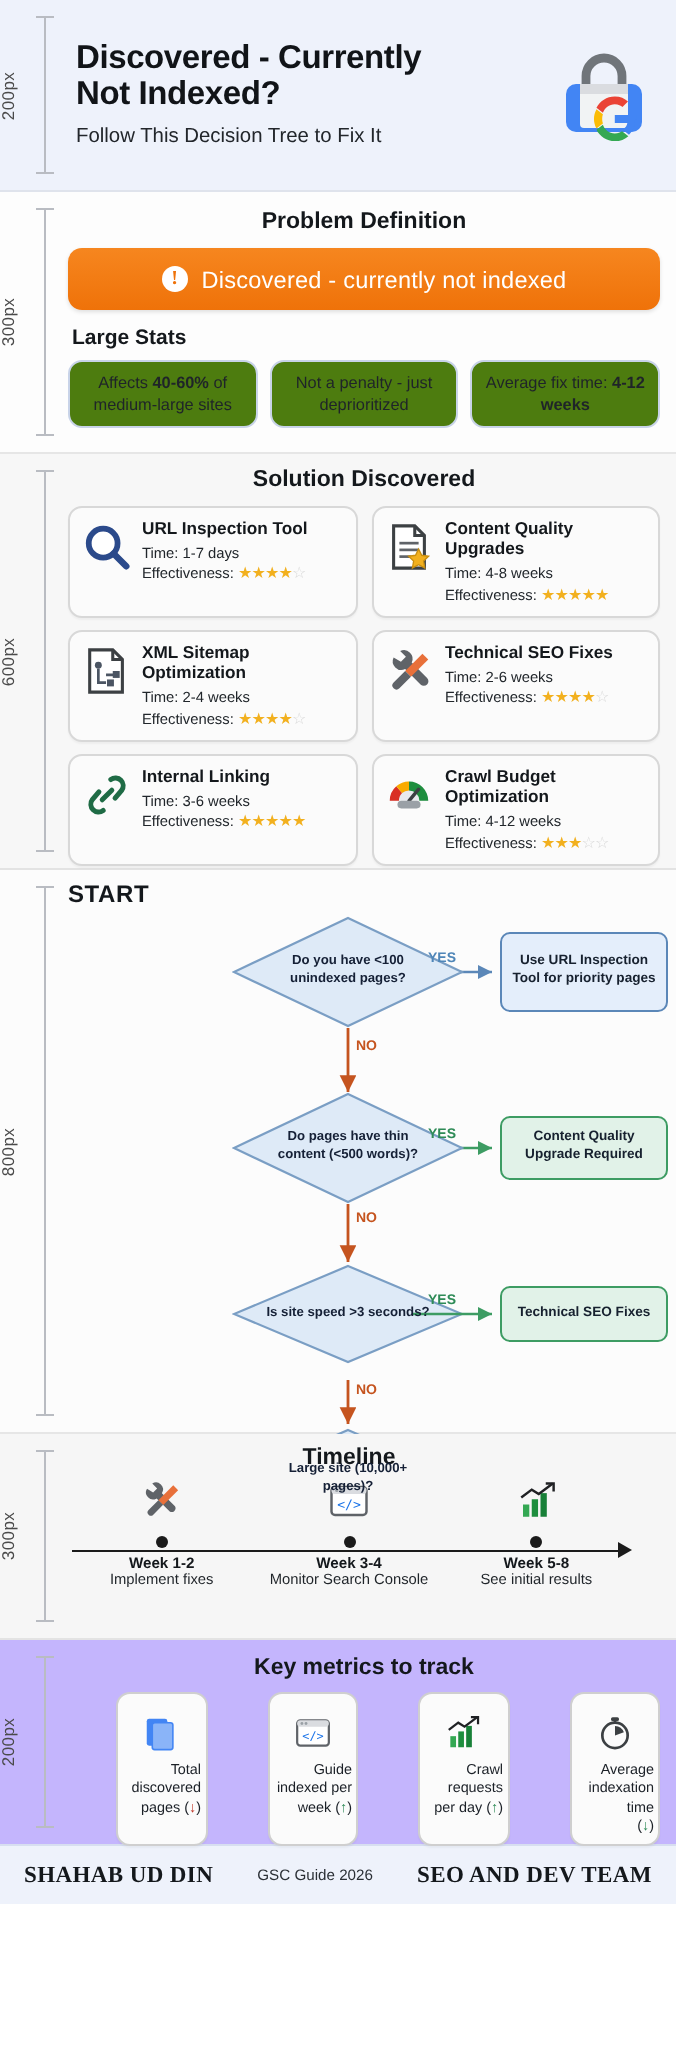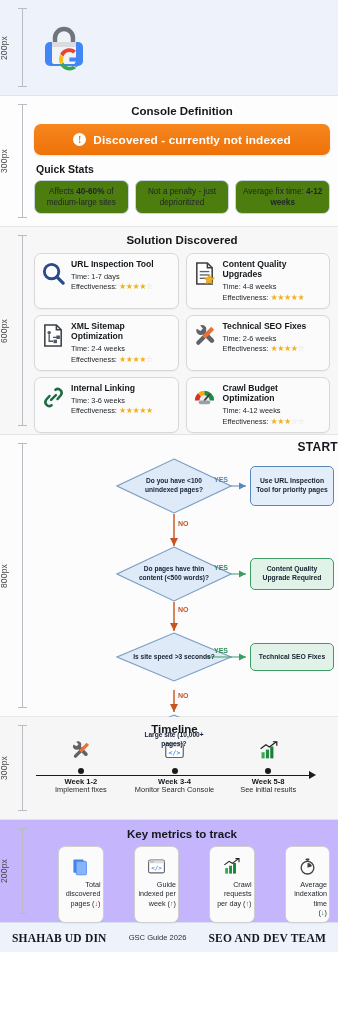--- a/index.html
+++ b/index.html
@@ -54,21 +54,21 @@
     background:#f47d20;
     background:linear-gradient(180deg,#f6861f 0%,#ef7209 100%);
     border-radius:7px;height:31px;display:flex;align-items:center;justify-content:center;gap:7px;
     box-shadow:0 1px 2px rgba(0,0,0,.12);
   }
   .alert-ico{
     width:13px;height:13px;border-radius:50%;background:#fff;color:#ef7209;
     font-size:10px;font-weight:bold;line-height:13px;text-align:center;flex:0 0 13px;
     font-family:"Liberation Serif",serif;
   }
-  .alert-txt{color:#fff;font-size:11.8px;font-weight:700;letter-spacing:.1px;text-align:right;}
+  .alert-txt{color:#fff;font-size:11.8px;font-weight:400;letter-spacing:.1px;text-align:right;}
   .qs-title{font-size:10.5px;font-weight:bold;color:#14181c;margin:8px 0 5px 2px;}
   .qs-row{display:flex;gap:6px;}
   .qs-box{
     flex:1;background:#4d7c0f;border:1px solid #c8d3e8;border-radius:7px;
     padding:5px 3px;text-align:center;font-size:8.2px;color:#1f2429;line-height:1.35;
   }
   .qs-box b{font-weight:bold;}
 
   
   .sec-solutions{background:#f7f7f7;height:208px;border-bottom:1px solid #e3e3e3;}
@@ -83,21 +83,21 @@
   .sol-meta{flex:1;min-width:0;}
   .sol-name{font-size:8.6px;font-weight:bold;color:#14181c;line-height:1.2;}
   .sol-time{font-size:7.4px;color:#21262b;margin-top:2.5px;}
   .sol-eff{font-size:7.4px;color:#21262b;margin-top:1.5px;white-space:nowrap;}
   .stars{color:#f2b01e;letter-spacing:-.4px;font-size:8px;}
   .stars .off{color:#d9d9d9;}
 
   
   .sec-flow{background:#fcfcfc;height:282px;border-bottom:1px solid #e6e6e6;}
   .sec-flow .body{position:relative;padding:0;}
-  .flow-title{text-align:right;font-size:12px;font-weight:bold;color:#14181c;padding-top:5px;letter-spacing:.3px;}
+  .flow-title{text-align:left;font-size:12px;font-weight:bold;color:#14181c;padding-top:5px;letter-spacing:.3px;}
   .flow-canvas{position:relative;width:100%;height:252px;}
   .flow-canvas svg{position:absolute;inset:0;}
   .node{position:absolute;box-sizing:border-box;}
   .diamond-wrap{display:flex;align-items:center;justify-content:center;}
   .diamond-txt{
     position:relative;z-index:2;text-align:center;font-size:6.6px;font-weight:bold;
     color:#152036;line-height:1.3;width:86px;
   }
   .outbox{
     border-radius:5px;display:flex;align-items:center;justify-content:center;text-align:center;
@@ -156,20 +156,27 @@
 <body>
 
 <div class="page">
 
   <div class="section sec-header">
     <div class="ruler">
       <div class="bar"></div>
       <div class="lbl">200px</div>
     </div>
     <div class="body">
+      <div class="head-text">
+        <div class="head-title">
+          <span>Discovered - Currently</span><br>
+          <span>Not Indexed?</span>
+        </div>
+        <div class="head-sub">Follow This Decision Tree to Fix It</div>
+      </div>
       <div class="gsc-icon">
         <svg viewBox="0 0 52 52" width="52" height="52">
           <path d="M17 22 V16 a9 9 0 0 1 18 0 v6" fill="none" stroke="#70757a" stroke-width="4.4" stroke-linecap="round"></path>
           <rect x="7" y="20" width="38" height="24" rx="5" fill="#4285F4"></rect>
           <rect x="14" y="20" width="24" height="22" rx="2" fill="#f1f3f4"></rect>
           <rect x="14" y="20" width="24" height="5" fill="#dadce0"></rect>
           <g transform="translate(19,25) scale(0.62)">
             <path fill="#EA4335" d="M20 8.2c2.9 0 5 1.25 6.15 2.3l4.5-4.4C27.9 3.5 24.45 2 20 2 13.5 2 7.9 5.73 5.2 11.15l5.2 4.05C11.7 11.3 15.5 8.2 20 8.2z"></path>
             <path fill="#4285F4" d="M37.6 20.45c0-1.4-.12-2.43-.38-3.5H20v6.35h10.1c-.2 1.6-1.3 4-3.73 5.62l5.07 3.93c3.03-2.8 4.77-6.93 4.77-11.88z"></path>
             <path fill="#FBBC05" d="M10.42 23.8c-.4-1.18-.62-2.43-.62-3.73 0-1.3.22-2.55.6-3.73l-5.2-4.05C3.9 14.9 3.2 17.37 3.2 20.07s.7 5.17 2 7.78l5.22-4.05z"></path>
@@ -179,26 +186,26 @@
       </div>
     </div>
   </div>
 
   <div class="section sec-problem">
     <div class="ruler">
       <div class="bar"></div>
       <div class="lbl">300px</div>
     </div>
     <div class="body">
-      <div class="sec-title">Console Definition</div>
+      <div class="sec-title">Problem Definition</div>
       <div class="alert">
         <span class="alert-ico">!</span>
         <span class="alert-txt">Discovered - currently not indexed</span>
       </div>
-      <div class="qs-title">Quick Stats</div>
+      <div class="qs-title">Large Stats</div>
       <div class="qs-row">
         <div class="qs-box">
           <span>Affects </span><b>40-60%</b><span> of medium-large sites</span>
         </div>
         <div class="qs-box">
           <span>Not a penalty - just deprioritized</span><b></b><span></span>
         </div>
         <div class="qs-box">
           <span>Average fix time: </span><b>4-12 weeks</b><span></span>
         </div>

